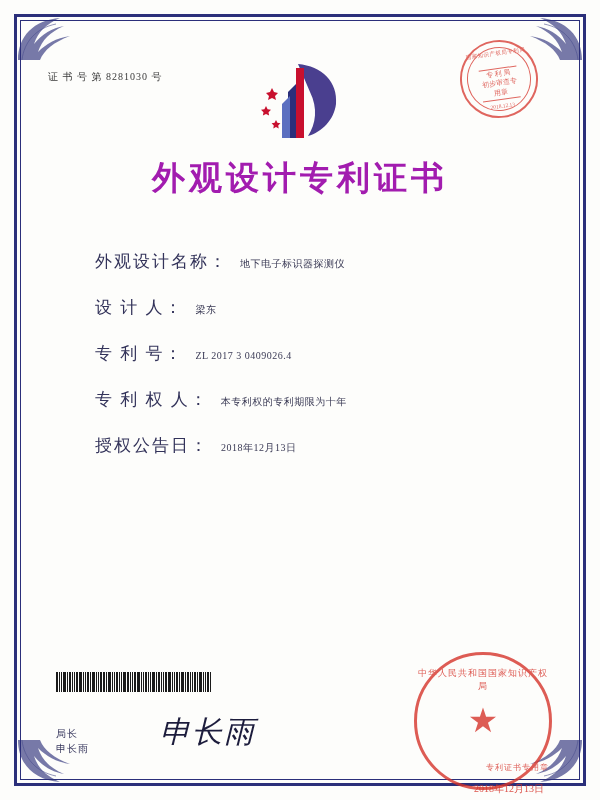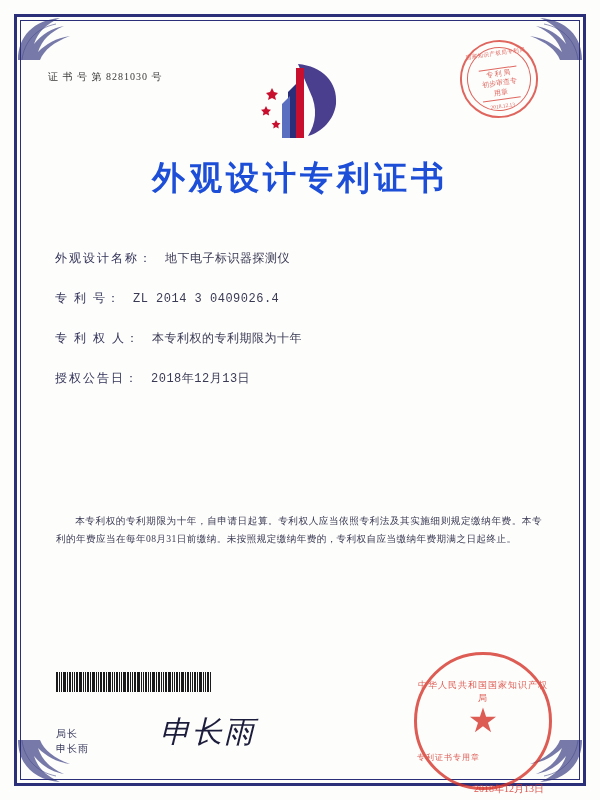--- a/index.html
+++ b/index.html
@@ -122,21 +122,21 @@
 
   .title {
     position: absolute;
     left: 0;
     top: 156px;
     width: 600px;
     text-align: center;
     font-size: 33px;
     font-weight: bold;
     letter-spacing: 4px;
-    color: #1d4ed8;
+    color: #a21caf;
     font-family: "DejaVu Serif", serif;
   }
 
   
   .fields {
     position: absolute;
     left: 55px;
     top: 250px;
     width: 500px;
     font-size: 11px;
@@ -144,29 +144,29 @@
   }
   .field-row {
     display: flex;
     align-items: baseline;
     margin-bottom: 23px;
     letter-spacing: .5px;
   }
   .field-label {
     white-space: nowrap;
     color: #33335a;
-    font-size: 12px;
+    font-size: 17px;
     letter-spacing: 2px;
+    margin-left: 40px;
   }
   .field-value {
     margin-left: 12px;
     color: #3a3a55;
-    font-size: 12px;
+    font-size: 10px;
     letter-spacing: .5px;
-    font-family: Liberation Mono, monospace;
   }
 
   
   .body-text {
     position: absolute;
     left: 56px;
     top: 512px;
     width: 486px;
     font-size: 9.6px;
     line-height: 1.85;
@@ -238,28 +238,27 @@
     color: #d6342b;
   }
   .bottom-seal .arc-top {
     position: absolute;
     left: 0;
     top: 12px;
     width: 132px;
     text-align: center;
     font-size: 9px;
     letter-spacing: 1px;
-    margin-top: 12px;
   }
   .bottom-seal .arc-bottom {
     position: absolute;
     left: 0;
-    bottom: 24px;
+    bottom: 14px;
     width: 132px;
-    text-align: left;
+    text-align: right;
     font-size: 8px;
     letter-spacing: 1px;
   }
   .seal-date {
     position: absolute;
     right: 56px;
     bottom: 4px;
     font-size: 10px;
     color: #d6342b;
     opacity: .85;
@@ -325,35 +324,38 @@
   </div>
 
   <div class="title">外观设计专利证书</div>
 
   <div class="fields">
     <div class="field-row">
       <span class="field-label">外观设计名称：</span>
       <span class="field-value">地下电子标识器探测仪</span>
     </div>
     <div class="field-row">
+      <span class="field-label">设  计  人：</span>
+      <span class="field-value">梁东</span>
+    </div>
+    <div class="field-row">
       <span class="field-label">专   利   号：</span>
-      <span class="field-value">ZL 2014 3 0409026.4</span>
+      <span class="field-value">ZL 2017 3 0409026.4</span>
     </div>
     <div class="field-row">
       <span class="field-label">专  利  权  人：</span>
       <span class="field-value">本专利权的专利期限为十年</span>
     </div>
     <div class="field-row">
       <span class="field-label">授权公告日：</span>
       <span class="field-value">2018年12月13日</span>
     </div>
   </div>
 
   <div class="body-text">
-    <p>本专利权的专利期限为十年，自申请日起算。专利权人应当依照专利法及其实施细则规定缴纳年费。本专利的年费应当在每年08月31日前缴纳。未按照规定缴纳年费的，专利权自应当缴纳年费期满之日起终止。</p>
   </div>
 
   <div class="barcode">
       <i style="width: 2px;"></i>
       <i style="width: 1px;"></i>
       <i style="width: 1px;"></i>
       <i style="width: 3px;"></i>
       <i style="width: 1px;"></i>
       <i style="width: 2px;"></i>
       <i style="width: 1px;"></i>

